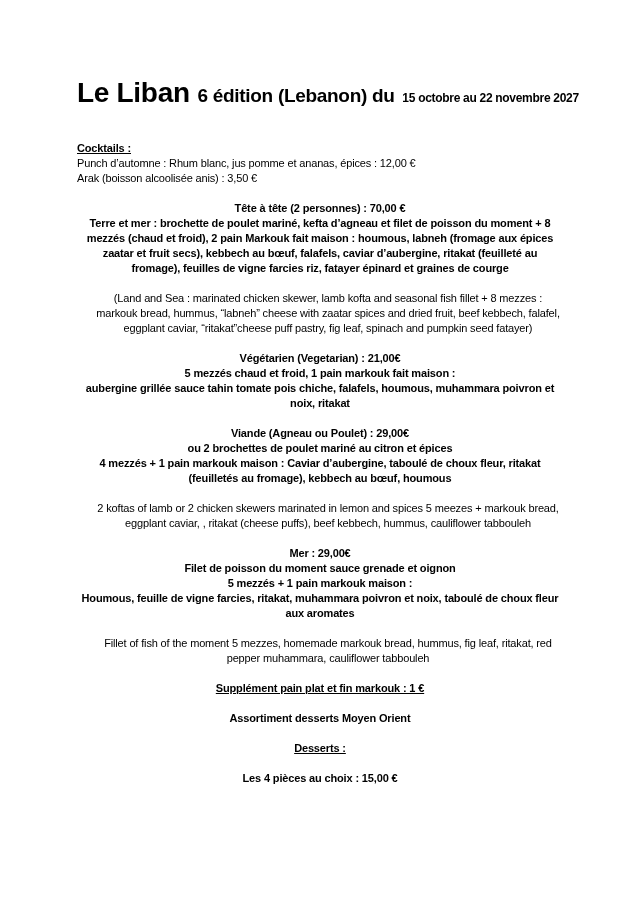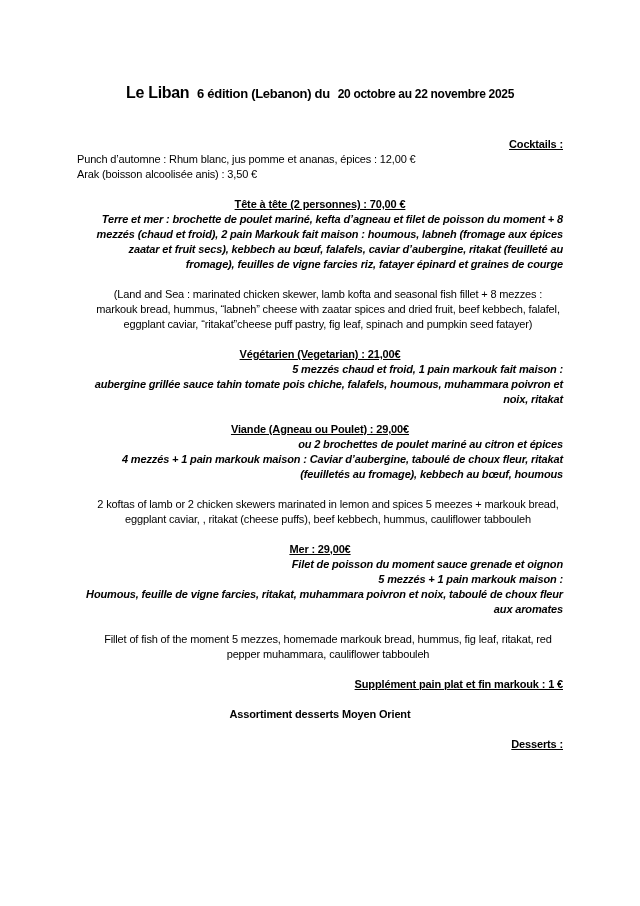--- a/index.html
+++ b/index.html
@@ -18,46 +18,45 @@
     overflow: hidden;
   }
   .doc-title {
     text-align: center;
     white-space: nowrap;
     font-weight: bold;
     line-height: 26px;
     margin-bottom: 30px;
     letter-spacing: -0.3px;
   }
-  .t-main   { font-size: 16px; }
-  .t-ed     { font-size: 13px; }
+  .t-main   { font-size: 28px; }
+  .t-ed     { font-size: 19px; }
   .t-dates  { font-size: 12px; }
   .doc-title .sp { display: inline-block; width: 5px; }
   .block { margin: 15px 0; }
   .left   { text-align: left; }
   .center { text-align: center; }
   .bold   { font-weight: bold; }
-  .u      { text-decoration: underline; text-align: right; }
+  .u      { text-decoration: underline; }
   .sec-heading {
     font-weight: bold;
-    text-decoration: underline;
     text-align: center;
   }
-  .sec-lines { text-align: right; font-weight: bold; font-style: italic; }
+  .sec-lines { text-align: center; font-weight: bold; }
   .translation { text-align: center; font-weight: normal; margin-left: 16px; }
 </style>
 </head>
 <body>
 
 <div class="page">
 
   <div class="doc-title">
     <span class="t-main">Le Liban</span><span class="sp"></span>
     <span class="t-ed">6 édition (Lebanon) du</span><span class="sp"></span>
-    <span class="t-dates">20 octobre au 22 novembre 2025</span>
+    <span class="t-dates">15 octobre au 22 novembre 2027</span>
   </div>
 
   <div class="block left">
     <div class="bold u">Cocktails :</div>
     <div>Punch d’automne : Rhum blanc, jus pomme et ananas, épices : 12,00 €</div>
     <div>Arak (boisson alcoolisée anis) : 3,50 €</div>
   </div>
 
   <div class="block">
     <div class="sec-heading">Tête à tête (2 personnes) : 70,00 €</div>
@@ -82,14 +81,15 @@
     <div class="sec-heading">Mer : 29,00€</div>
     <div class="sec-lines">Filet de poisson du moment sauce grenade et oignon</div>
     <div class="sec-lines">5 mezzés + 1 pain markouk maison :</div>
     <div class="sec-lines">Houmous, feuille de vigne farcies, ritakat, muhammara poivron et noix, taboulé de choux fleur aux aromates</div>
   </div>
   <div class="block translation">Fillet of fish of the moment  5 mezzes, homemade markouk bread, hummus, fig leaf, ritakat, red pepper muhammara, cauliflower tabbouleh</div>
 
   <div class="block center bold u">Supplément pain plat et fin markouk : 1 €</div>
   <div class="block center bold">Assortiment desserts Moyen Orient</div>
   <div class="block center bold u">Desserts :</div>
+  <div class="block center bold">Les 4 pièces au choix : 15,00 €</div>
 
 </div>
 
 </body></html>

